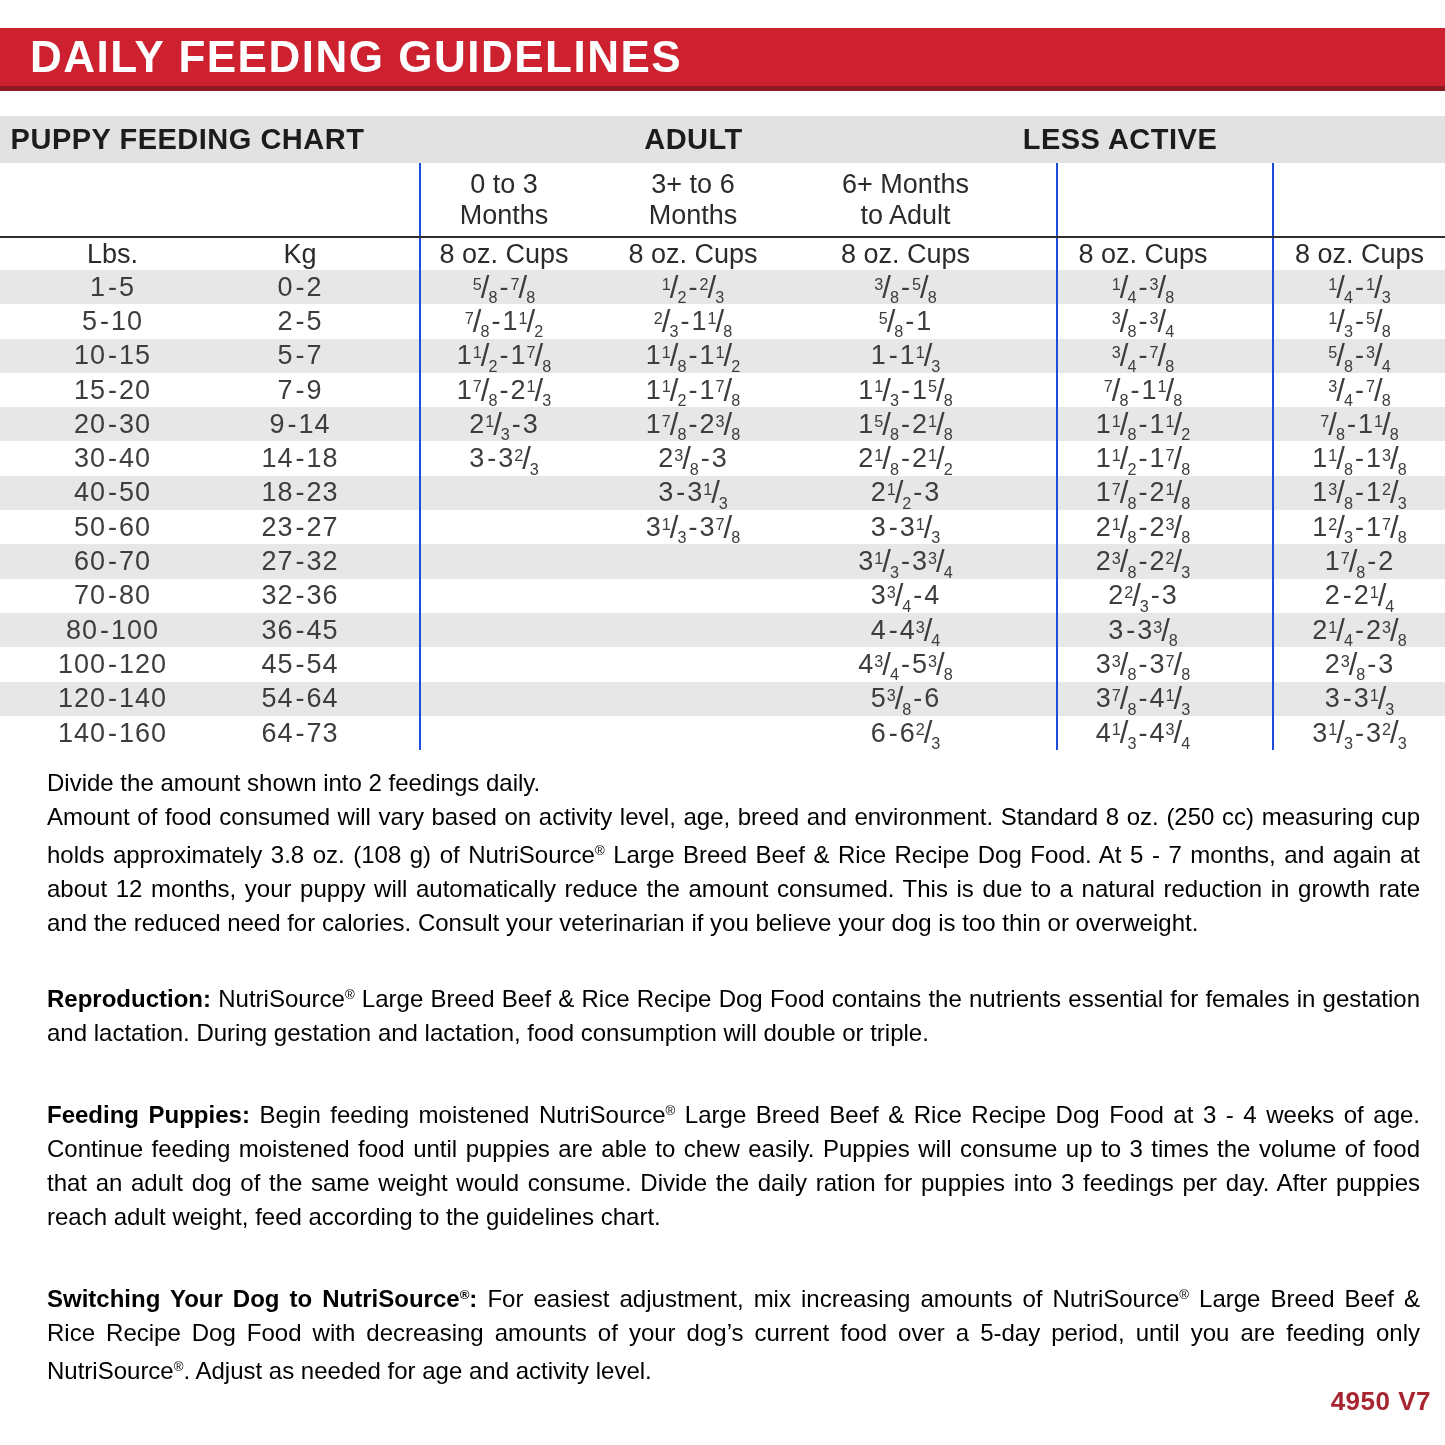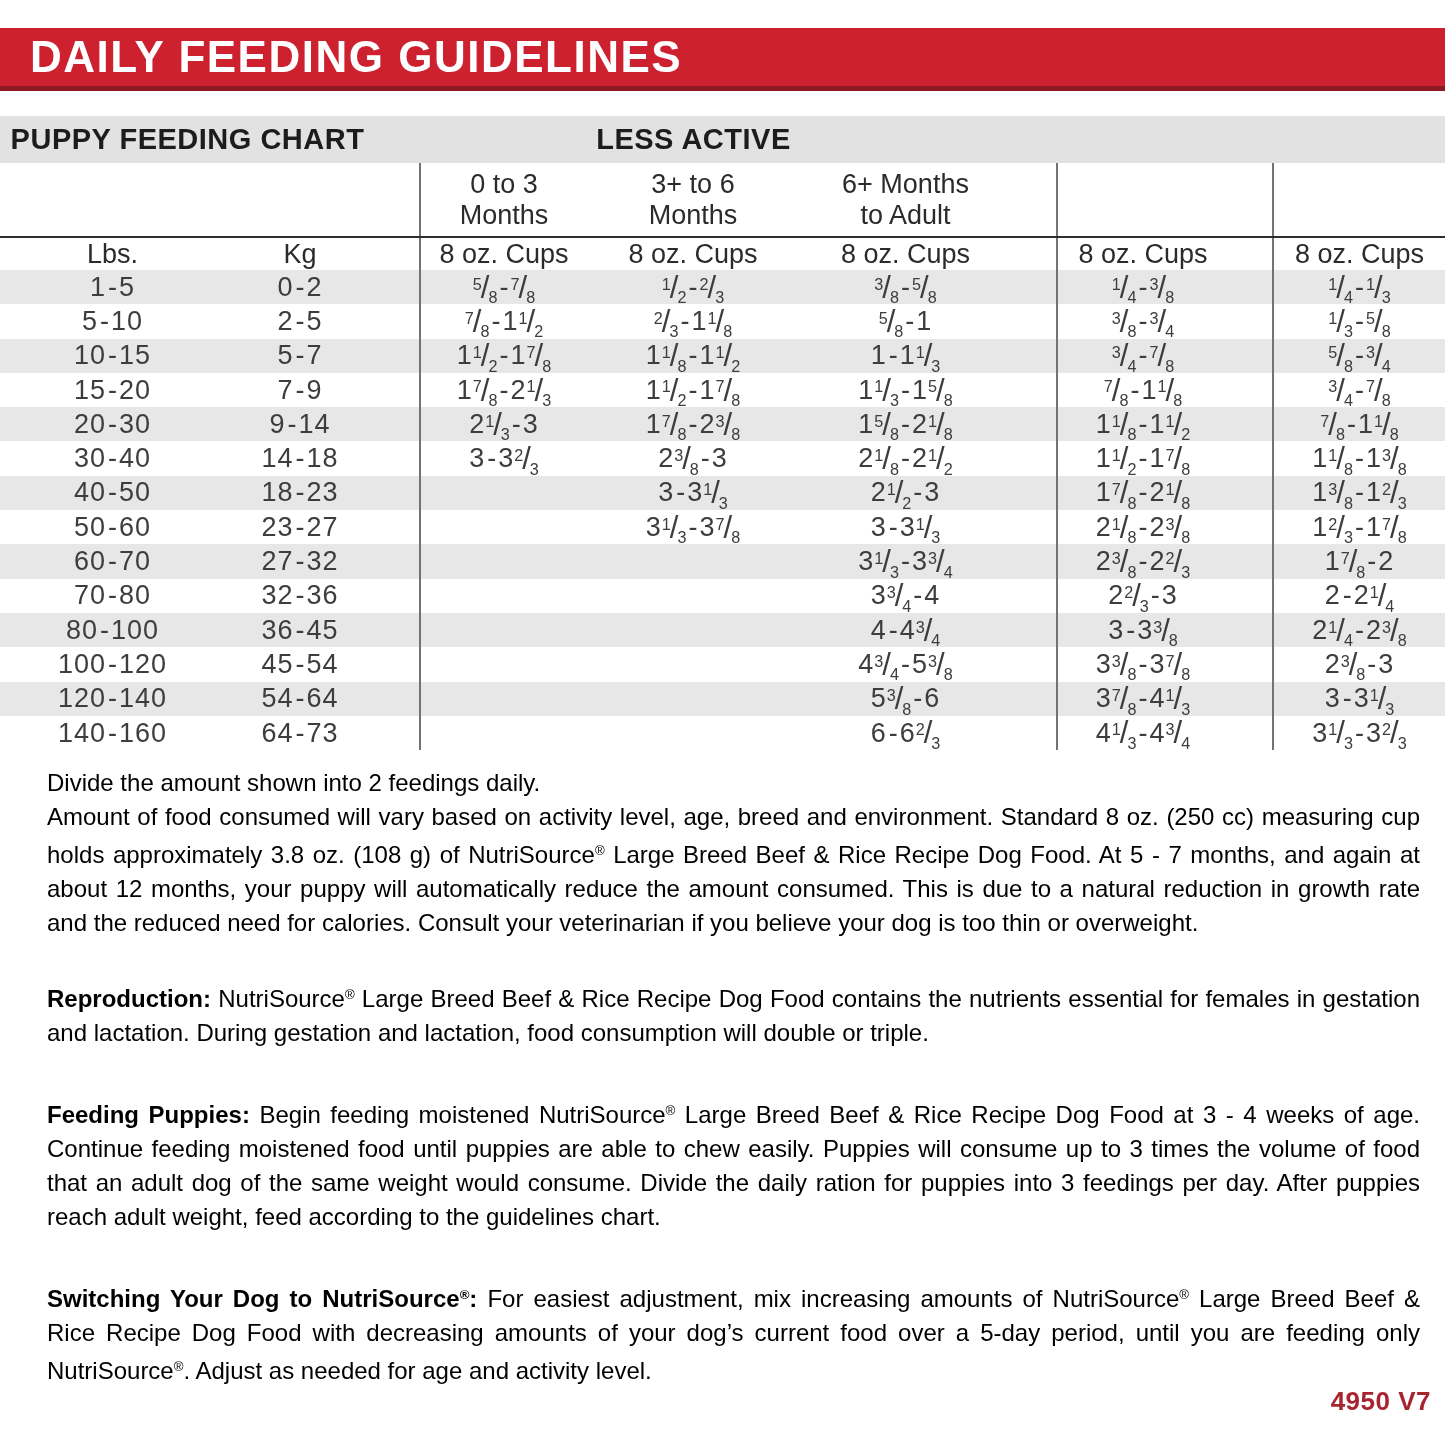--- a/index.html
+++ b/index.html
@@ -47,21 +47,21 @@
   .months{height:73px;}
   .units{height:34px;border-top:2px solid #2e2e2e;box-sizing:border-box;}
   .drow{height:34.3px;}
   .stripe{background:#e7e7e7;}
   .c{
     box-sizing:border-box;
     display:flex;align-items:center;justify-content:center;
     font-size:27px;color:#3d3d3d;line-height:1;
     white-space:nowrap;
   }
-  .bl{border-left:2px solid #737373;margin-left:44px;}
+  .bl{border-left:2px solid #1d4ed8;margin-left:44px;}
   .months .c{font-size:27px;line-height:31px;text-align:center;color:#2b2b2b;}
   .units .c{font-size:27px;color:#2b2b2b;}
   
   .fr{display:inline-block;white-space:nowrap;}
   .fr .n{font-size:.60em;position:relative;top:-.50em;}
   .fr .sl{font-size:1.15em;position:relative;margin:0 -1px;}
   .fr .d{font-size:.60em;position:relative;top:.34em;}
   .da{margin:0 2px;}
   .wh{letter-spacing:1px;}
   
@@ -86,20 +86,21 @@
 <body>
 
 <div class="page">
 
   <div class="titlebar">
     <h1 class="title">DAILY FEEDING GUIDELINES</h1>
   </div>
 
   <div class="ghead">
     <div class="gc">PUPPY FEEDING CHART</div>
+    <div class="gc">ADULT</div>
     <div class="gc">LESS ACTIVE</div>
   </div>
 
   <div id="tbody">
       <div class="trow months">
         <div class="c"></div>
         <div class="c"></div>
         <div class="c bl">0 to 3<br>Months</div>
         <div class="c">3+ to 6<br>Months</div>
         <div class="c">6+ Months<br>to Adult</div>

